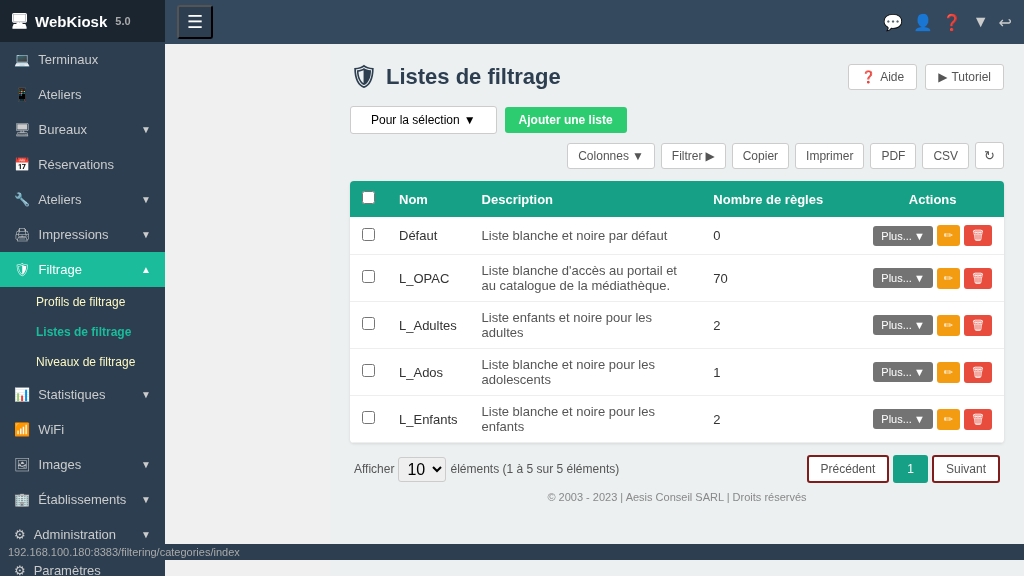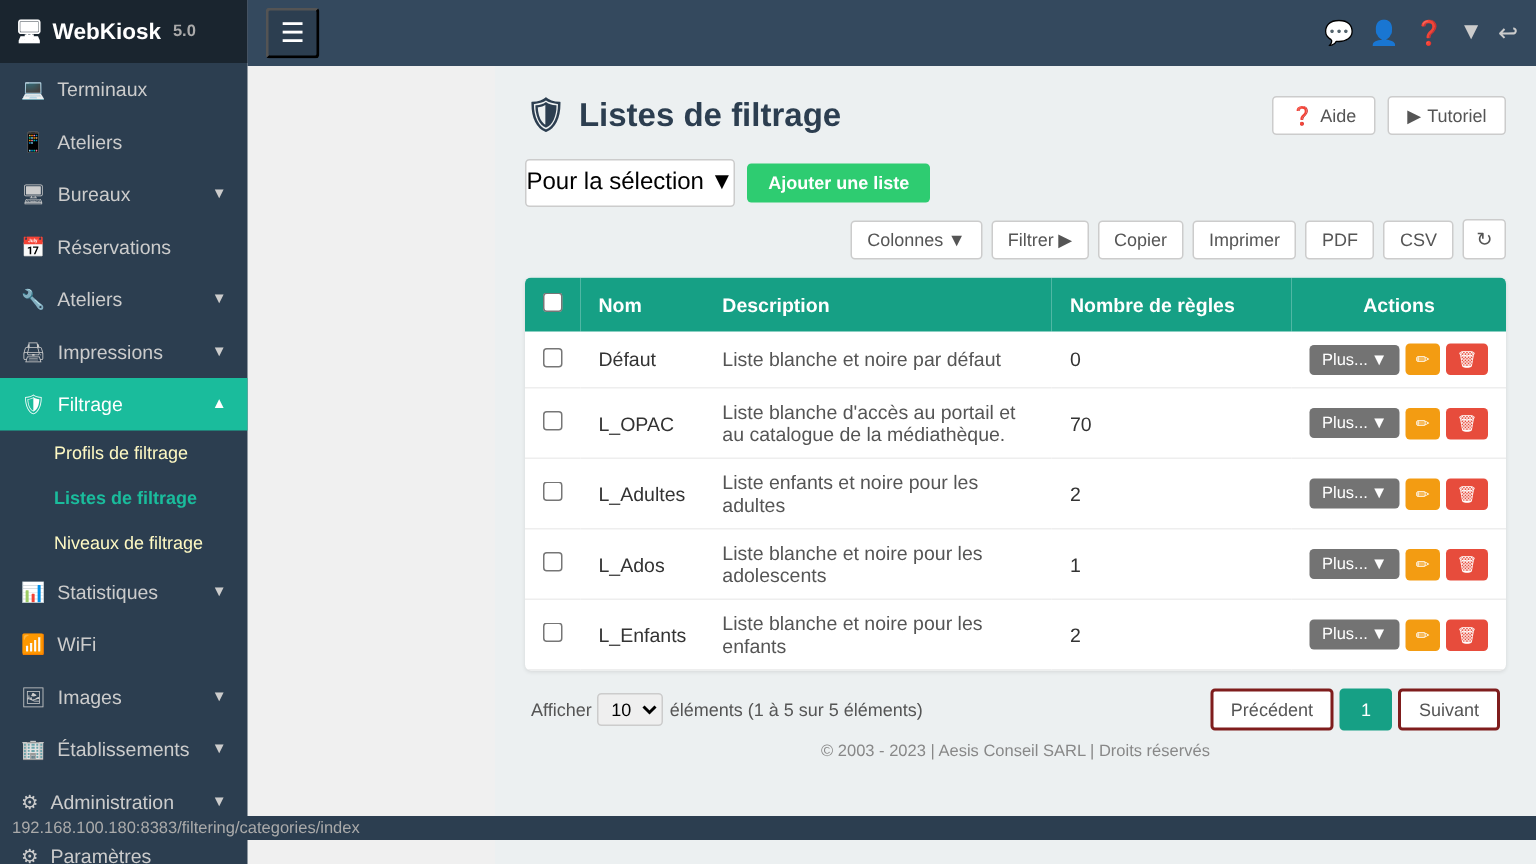--- a/index.html
+++ b/index.html
@@ -134,24 +134,24 @@
     .toolbar {
       display: flex;
       align-items: center;
       gap: 8px;
       margin-bottom: 12px;
       flex-wrap: wrap;
     }
     .btn-selection {
       background: #fff;
       border: 1px solid #ccc;
-      padding: 6px 0;
-      border-radius: 3px;
-      cursor: pointer;
-      font-size: 16px;
+      padding: 6px 20px;
+      border-radius: 3px;
+      cursor: pointer;
+      font-size: 12px;
       display: flex;
       align-items: center;
       gap: 4px;
     }
     .btn-add {
       background: #2ecc71;
       border: none;
       padding: 6px 14px;
       border-radius: 3px;
       cursor: pointer;
@@ -258,21 +258,21 @@
       align-items: center;
       justify-content: space-between;
       margin-top: 12px;
       padding: 0 4px;
     }
     .table-info { font-size: 12px; color: #555; display: flex; align-items: center; gap: 4px; }
     .table-info select {
       padding: 2px 4px;
       border: 1px solid #ccc;
       border-radius: 3px;
-      font-size: 12px;
+      font-size: 16px;
     }
     .pagination { display: flex; gap: 4px; align-items: center; }
     .btn-page {
       background: #fff;
       border: 2px solid #7f1d1d;
       padding: 5px 12px;
       border-radius: 3px;
       cursor: pointer;
       font-size: 12px;
       color: #555;

